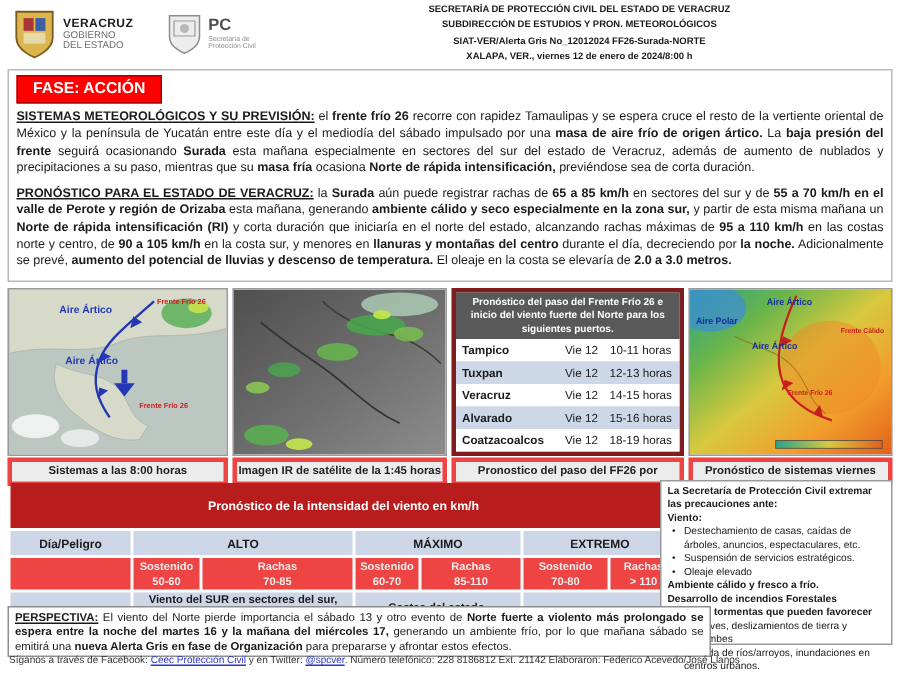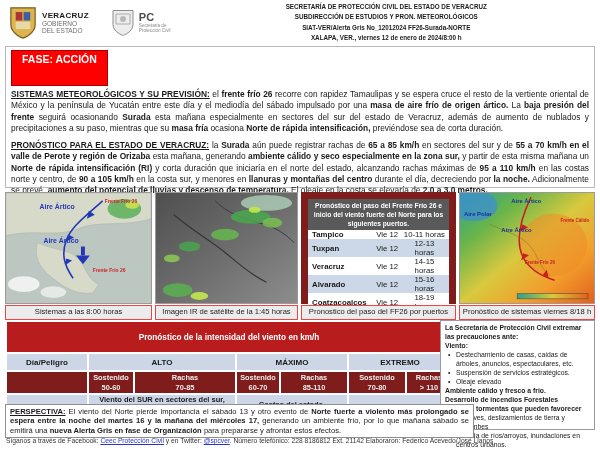--- a/index.html
+++ b/index.html
@@ -19,49 +19,49 @@
   .pc-sub{font-size:4.6px;color:#8a8a8a;line-height:1.2;}
   .title-box{margin-left:28px;width:158px;height:38px;background:#595959;color:#fff;
     display:flex;flex-direction:column;justify-content:center;text-align:center;
     font-weight:bold;font-size:9px;line-height:1.5;}
   .right-info{flex:1;margin:0 4px 0 6px;text-align:center;font-size:6.3px;font-weight:bold;line-height:1.6;}
 
   
   .intro-box{position:absolute;left:5px;right:5px;top:46px;height:142px;border:1px solid #b9b9b9;
     padding:2px 5px;box-sizing:border-box;background:#fff;}
   .fase{display:inline-block;background:#fe0000;border:1px solid #a80000;color:#fff;font-weight:bold;
-    font-size:10.5px;padding:2px 10px 20px;margin:1px 0 3px;}
+    font-size:10.5px;padding:2px 10px 3px;margin:1px 0 3px;}
   .para{margin:0 0 5px;font-size:8.35px;line-height:1.37;text-align:justify;}
 
   
   .panels{position:absolute;left:5px;top:192px;width:590px;display:flex;gap:3px;}
   .panel{display:flex;flex-direction:column;}
   .pimg{height:112px;border:1px solid #9a9a9a;box-sizing:border-box;background:#ddd;overflow:hidden;}
   .pimg svg{display:block;width:100%;height:100%;}
-  .cap{height:13px;margin-top:1px;border:1px solid #ef4444;background:#ececec;
-    font-size:7.6px;font-weight:normal;text-align:center;line-height:12px;color:#222;}
+  .cap{height:13px;margin-top:1px;border:3px solid #ef4444;background:#ececec;
+    font-size:7.6px;font-weight:bold;text-align:center;line-height:12px;color:#222;}
   svg text{font-family:"Liberation Sans",sans-serif;font-weight:bold;}
 
   
-  .ports-box{height:112px;border:7px solid #7f1d1d;box-sizing:border-box;display:flex;flex-direction:column;background:#e5e5e5;}
+  .ports-box{height:112px;border:3px solid #7f1d1d;box-sizing:border-box;display:flex;flex-direction:column;background:#e5e5e5;}
   .ports-title{background:#595959;color:#fff;font-weight:bold;font-size:6.7px;text-align:center;
     padding:2px 3px;line-height:1.35;}
   .prow{flex:1;display:flex;align-items:center;font-size:7.8px;padding:0 4px;}
   .prow:nth-child(odd){background:#ccd7e7;}
   .prow:nth-child(even){background:#fff;}
   .pname{width:44%;font-weight:bold;}
   .pday{width:25%;text-align:center;}
   .ptime{width:31%;text-align:center;}
 
   
   .wind{position:absolute;left:5px;top:320px;width:432px;border-collapse:separate;border-spacing:2px;table-layout:fixed;}
   .wind td{text-align:center;vertical-align:middle;padding:0 2px;}
   .wt td{background:#b91c1c;color:#fff;font-weight:bold;font-size:8.2px;height:30px;}
   .wh td{background:#ccd6e6;font-weight:bold;font-size:8px;height:16px;}
-  .ws td{background:#7f1d1d;color:#ececec;font-weight:bold;font-size:7.4px;height:21px;line-height:1.35;}
+  .ws td{background:#ef4444;color:#ececec;font-weight:bold;font-size:7.4px;height:21px;line-height:1.35;}
   .wd td{background:#ccd6e6;font-weight:bold;font-size:7.5px;height:27px;line-height:1.25;}
 
   
   .prec{position:absolute;left:440px;top:320px;width:155px;height:110px;border:1px solid #9a9a9a;
     box-sizing:border-box;padding:3px 4px;font-size:6.8px;line-height:1.32;background:#fff;}
   .pl{margin:0;}
   .pl.bt{font-weight:bold;}
   .pl.bu{padding-left:11px;position:relative;}
   .pl.bu::before{content:"\2022";position:absolute;left:3px;}
 

